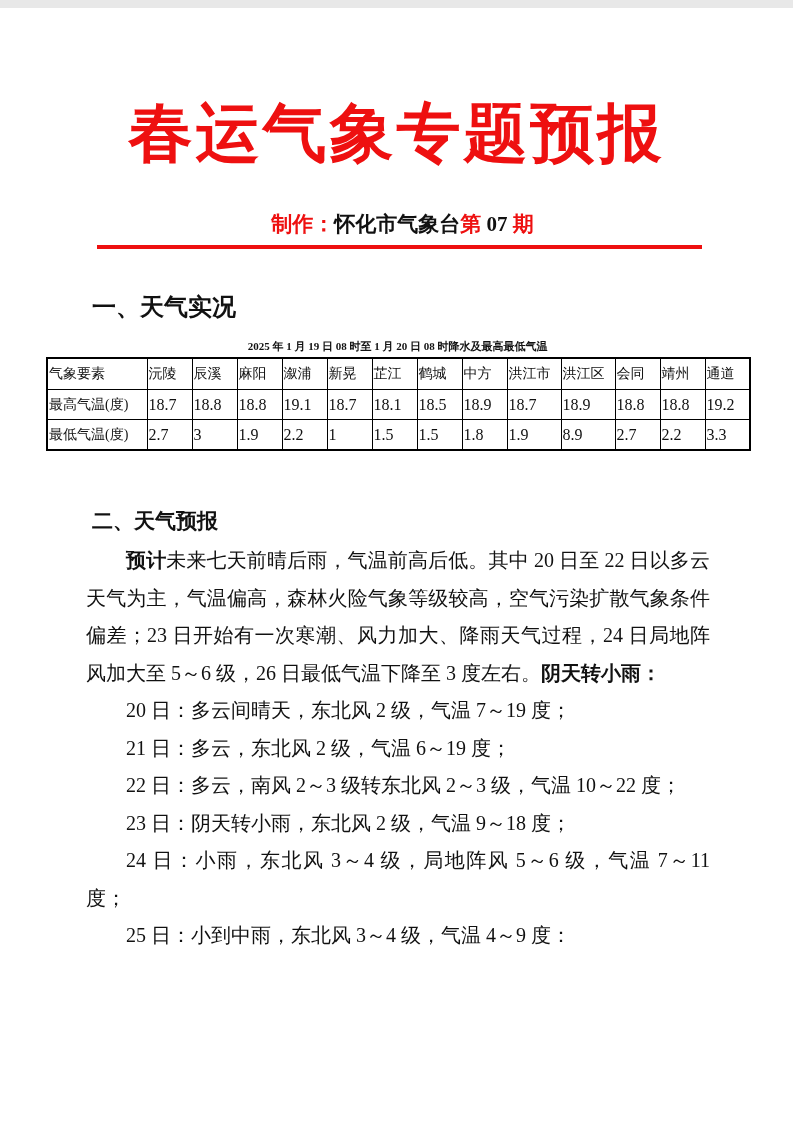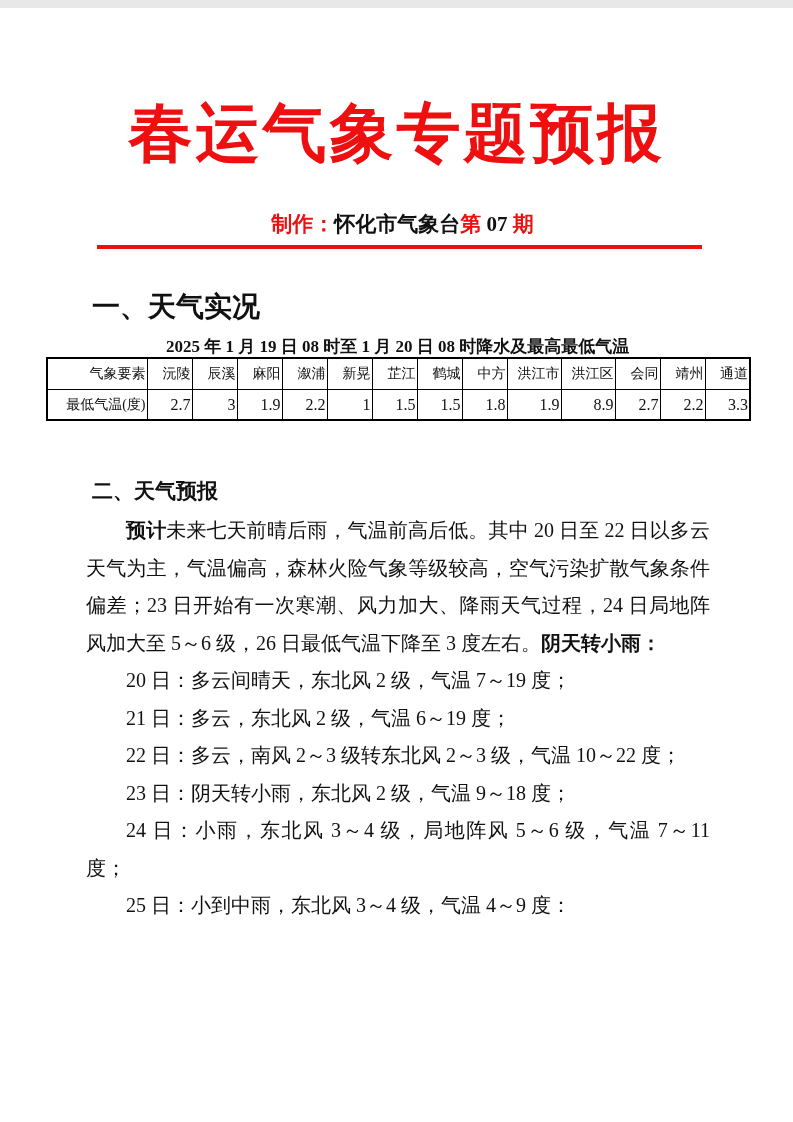--- a/index.html
+++ b/index.html
@@ -36,57 +36,57 @@
   .red { color: #ee1010; }
   .rule {
     margin: 7px 91px 0 97px;
     border-top: 4px solid #ee1010;
     height: 0;
   }
   
   .content { padding: 0 83px 0 86px; }
   .h1 {
     margin-top: 44px;
-    font-size: 28px;
+    font-size: 24px;
     line-height: 28px;
     font-weight: bold;
     font-family: "Liberation Sans", "DejaVu Sans", sans-serif;
     margin-left: 6px;
   }
   .h2 {
     margin-top: 56px;
     font-size: 21px;
     line-height: 28px;
     font-weight: bold;
     font-family: "Liberation Sans", "DejaVu Sans", sans-serif;
     margin-left: 6px;
   }
   .tbl-caption {
     margin-top: 15px;
     width: 703px;
     margin-left: -40px;
     text-align: center;
-    font-size: 17px;
+    font-size: 11px;
     line-height: 21px;
     font-weight: bold;
   }
   
   table.wx {
     border-collapse: collapse;
     table-layout: fixed;
     width: 703px;
     margin-left: -40px;
     border: 2px solid #000;
   }
   table.wx col.c-label { width: 100px; }
   table.wx col.c-std   { width: 45px; }
   table.wx col.c-wide  { width: 54px; }
   table.wx th, table.wx td {
     border: 1px solid #000;
-    text-align: right;
+    text-align: left;
     vertical-align: middle;
     padding: 0 1px;
     overflow: hidden;
   }
   table.wx th {
     font-weight: normal;
     font-size: 14px;
     height: 30px;
   }
   table.wx td { height: 29px; }
@@ -150,20 +150,36 @@
           <th>芷江</th>
           <th>鹤城</th>
           <th>中方</th>
           <th>洪江市</th>
           <th>洪江区</th>
           <th>会同</th>
           <th>靖州</th>
           <th>通道</th>
         </tr>
         <tr>
+          <td class="lbl">最高气温(度)</td>
+          <td class="val">18.7</td>
+          <td class="val">18.8</td>
+          <td class="val">18.8</td>
+          <td class="val">19.1</td>
+          <td class="val">18.7</td>
+          <td class="val">18.1</td>
+          <td class="val">18.5</td>
+          <td class="val">18.9</td>
+          <td class="val">18.7</td>
+          <td class="val">18.9</td>
+          <td class="val">18.8</td>
+          <td class="val">18.8</td>
+          <td class="val">19.2</td>
+        </tr>
+        <tr>
           <td class="lbl">最低气温(度)</td>
           <td class="val">2.7</td>
           <td class="val">3</td>
           <td class="val">1.9</td>
           <td class="val">2.2</td>
           <td class="val">1</td>
           <td class="val">1.5</td>
           <td class="val">1.5</td>
           <td class="val">1.8</td>
           <td class="val">1.9</td>

